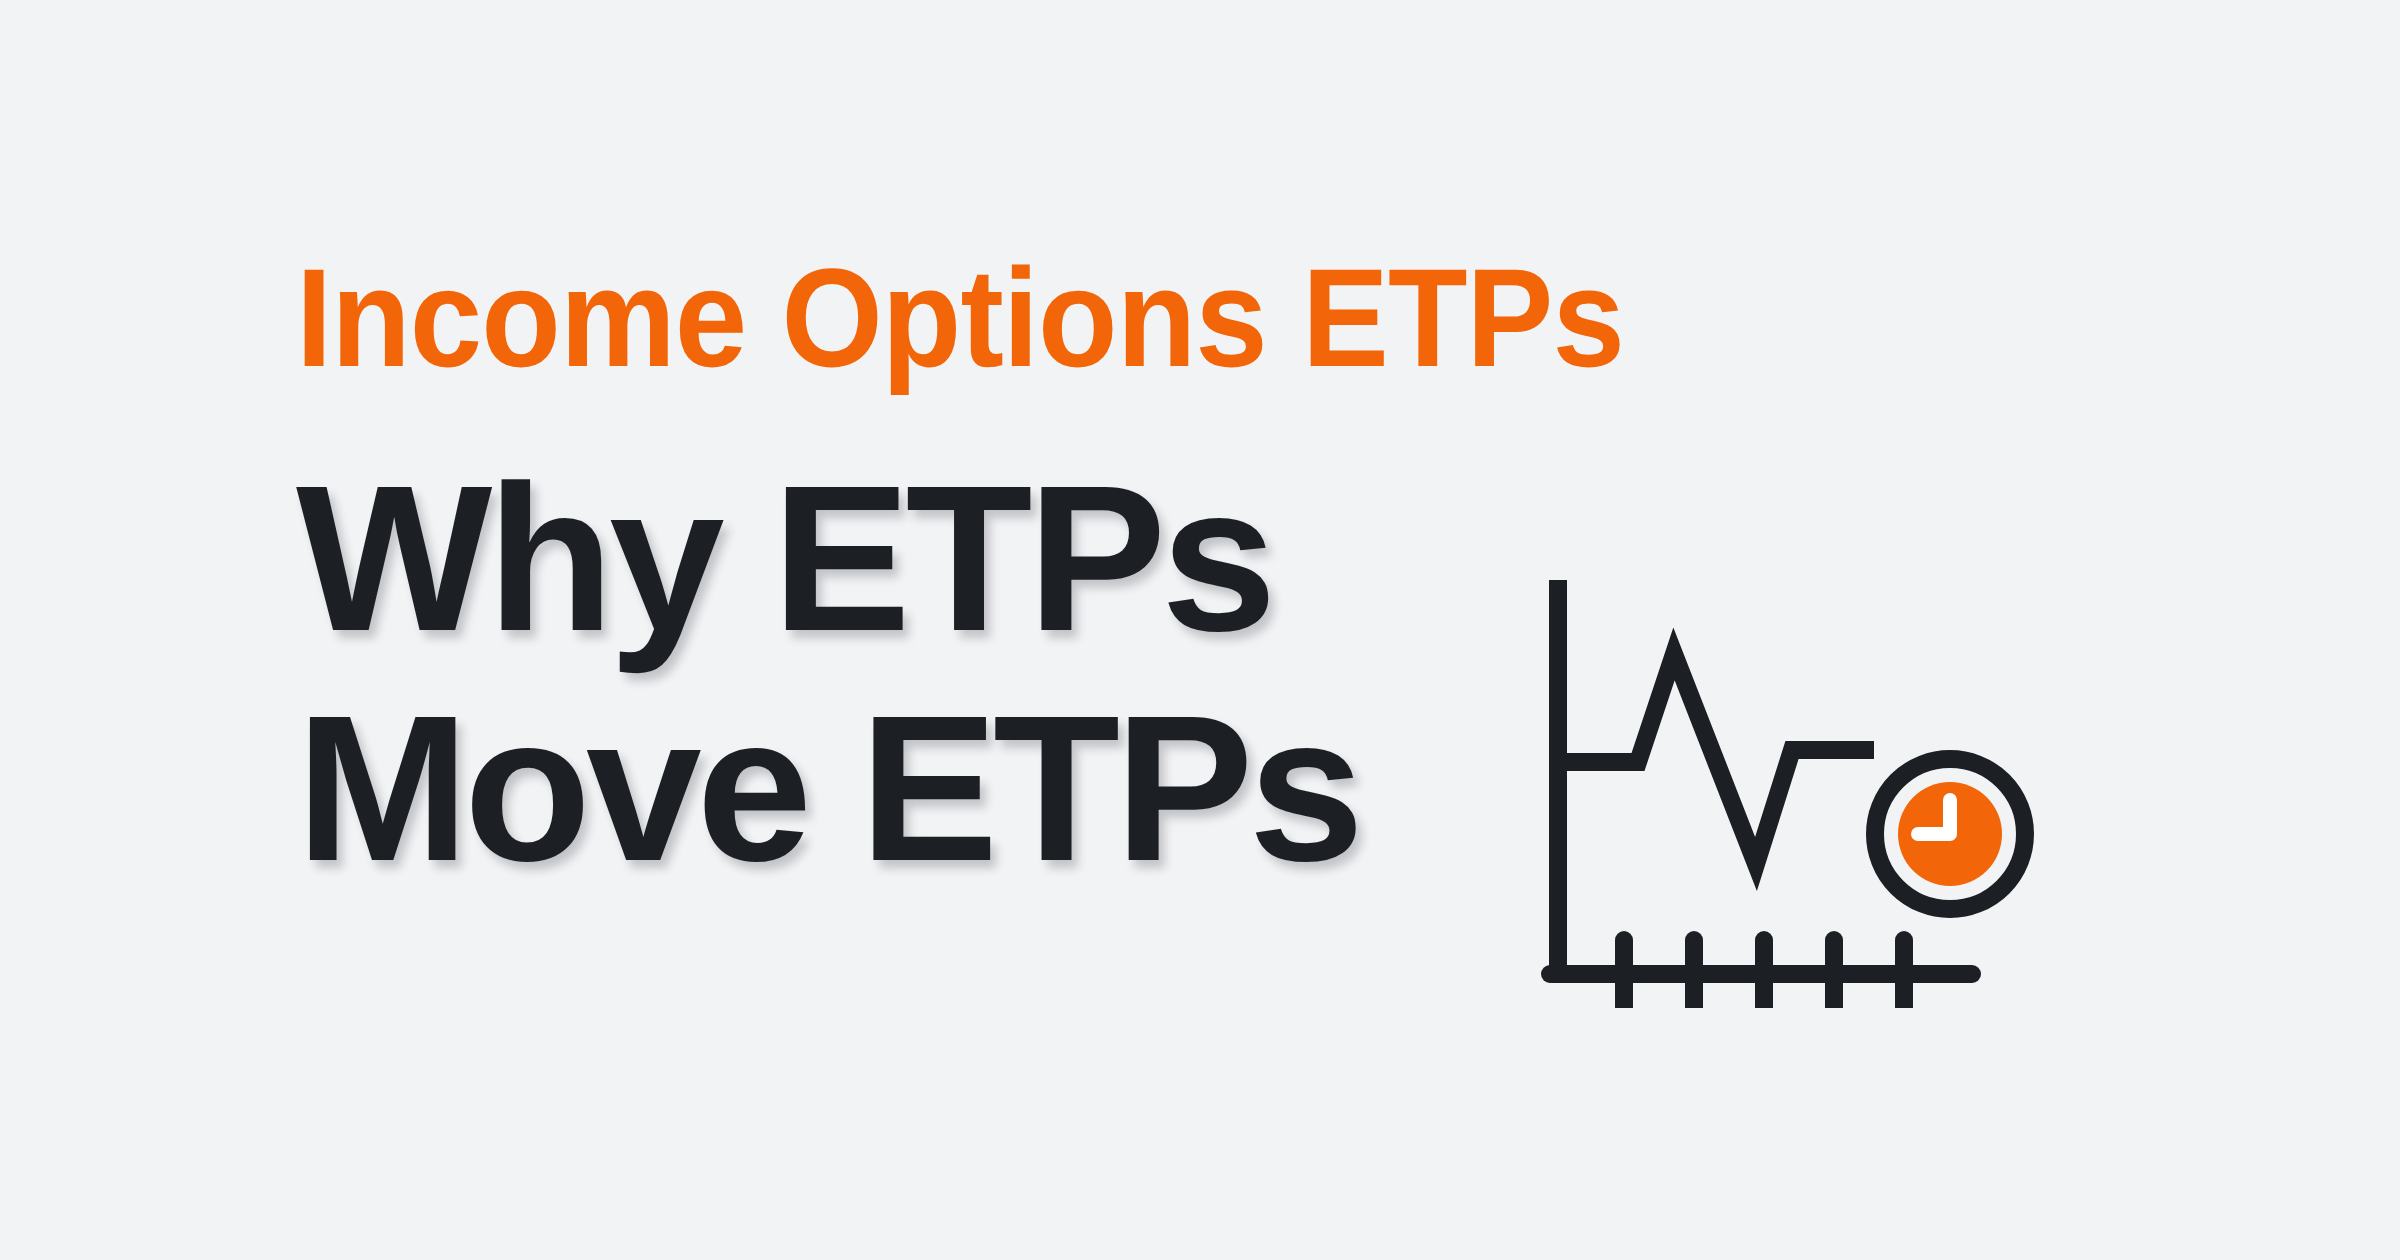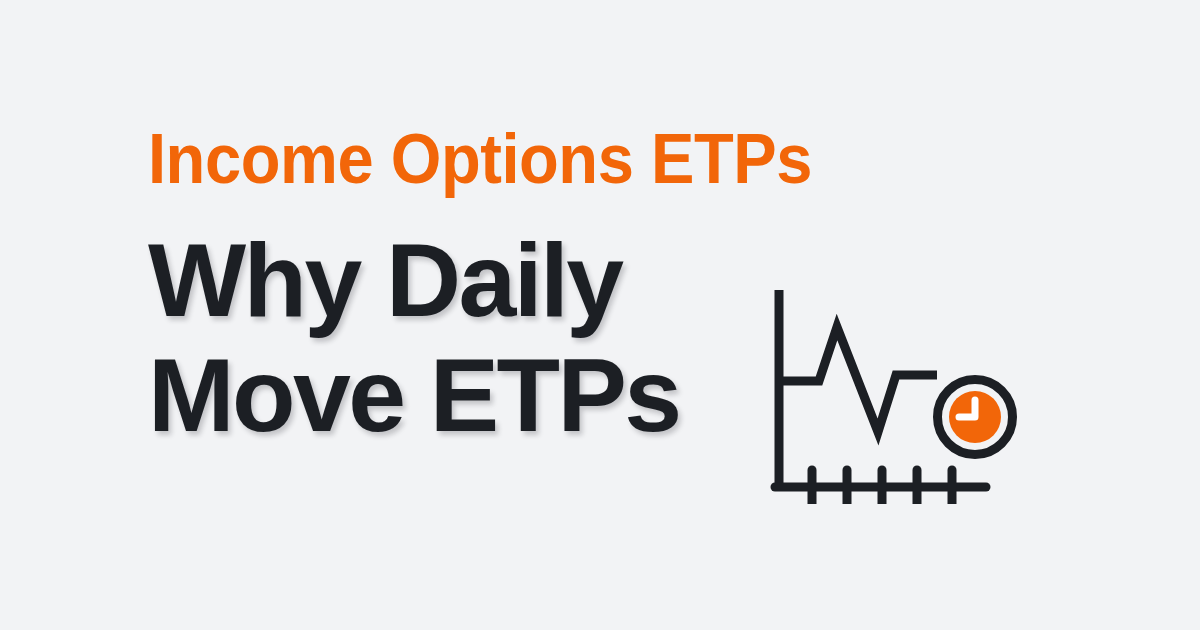--- a/index.html
+++ b/index.html
@@ -78,21 +78,21 @@
 </head>
 <body>
 
 <div id="card">
 
   <div id="text-block">
 
     <div id="eyebrow">Income Options ETPs</div>
 
     <h1 id="headline">
-      <span class="hl-line">Why Daily</span>
+      <span class="hl-line">Why ETPs</span>
       <span class="hl-line">Move ETPs</span>
     </h1>
 
   </div>
 
   <div id="chart-icon">
     <svg viewBox="0 0 260 226" xmlns="http://www.w3.org/2000/svg" aria-hidden="true">
 
       <line x1="19" y1="12" x2="19" y2="205" stroke="#1c1f24" stroke-width="9" stroke-linecap="butt"></line>
 

